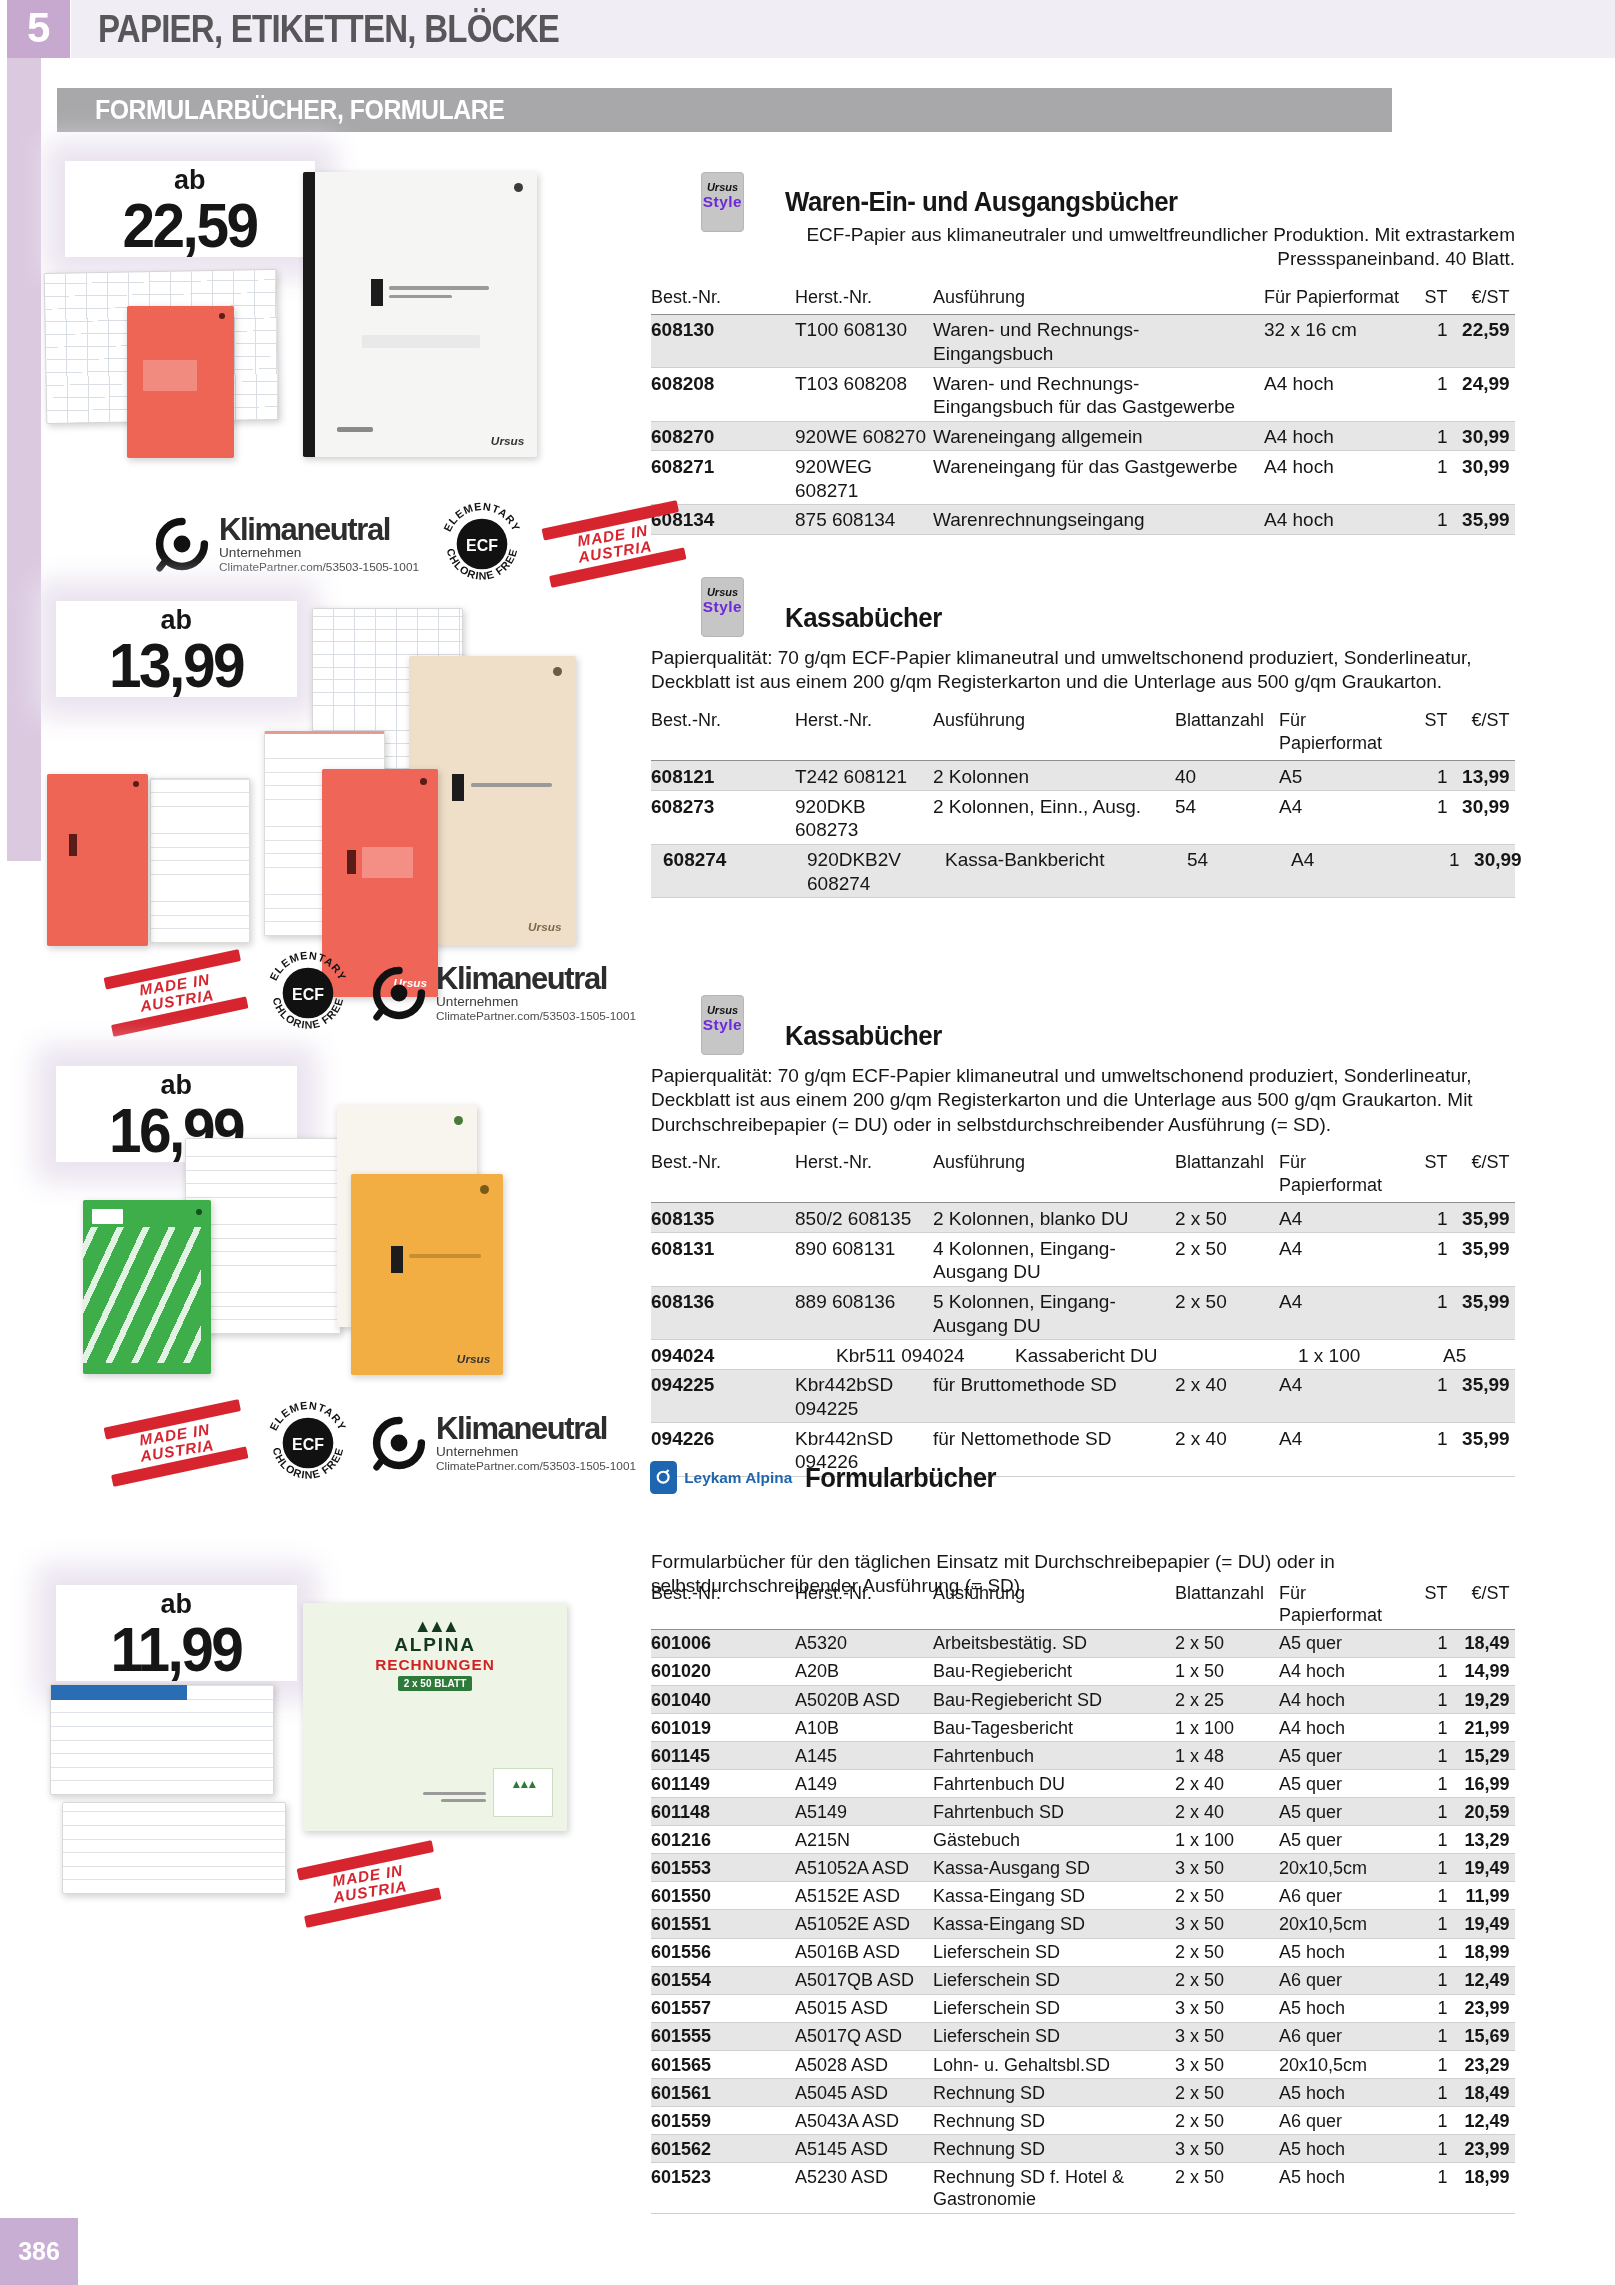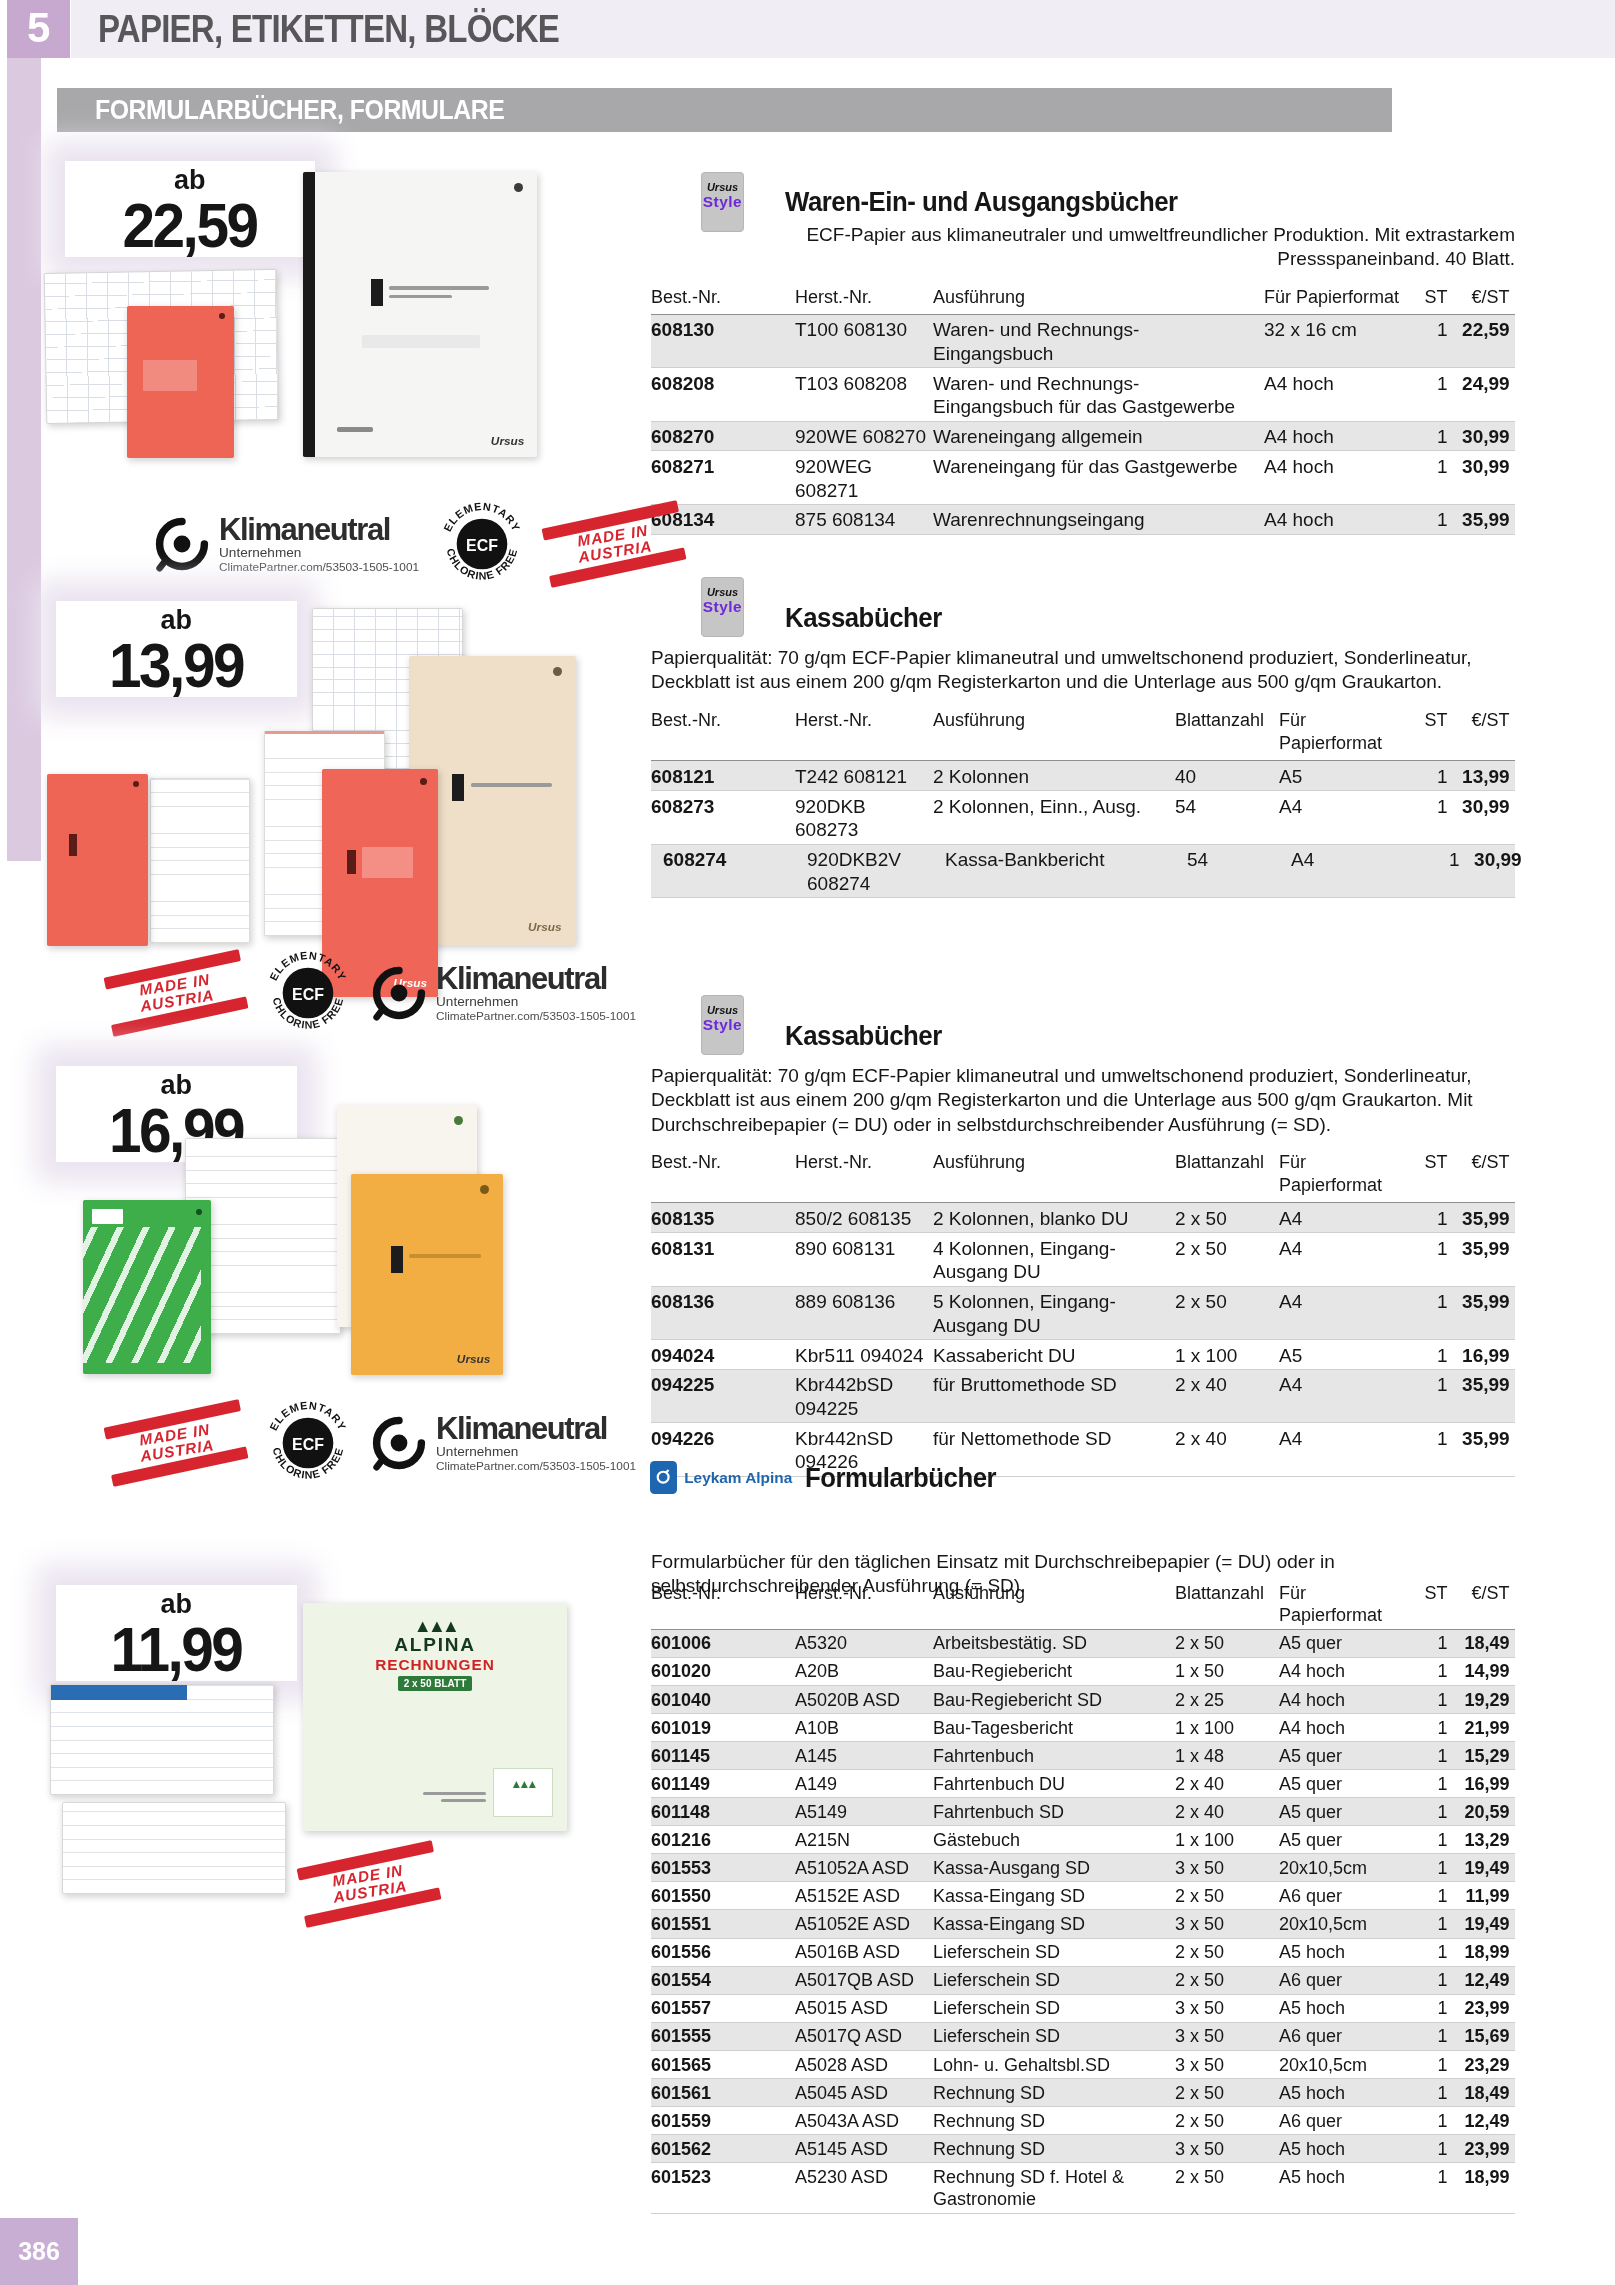--- a/index.html
+++ b/index.html
@@ -369,21 +369,21 @@
     </div>
     <div class="trow shaded" style="grid-template-columns: 144px 138px 242px 104px 136px 38px 62px;">
       <div class="c-bold">608136</div>
       <div class="">889 608136</div>
       <div class="">5 Kolonnen, Eingang-Ausgang DU</div>
       <div class="">2 x 50</div>
       <div class="">A4</div>
       <div class="c-right">1</div>
       <div class="c-bold c-right">35,99</div>
     </div>
-    <div class="trow" style="grid-template-columns: 144px 138px 242px 104px 136px 38px 62px;">
+    <div class="trow" style="grid-template-columns: 144px 138px 242px 104px 136px 38px 62px; gap: 41px;">
       <div class="c-bold">094024</div>
       <div class="">Kbr511 094024</div>
       <div class="">Kassabericht DU</div>
       <div class="">1 x 100</div>
       <div class="">A5</div>
       <div class="c-right">1</div>
       <div class="c-bold c-right">16,99</div>
     </div>
     <div class="trow shaded" style="grid-template-columns: 144px 138px 242px 104px 136px 38px 62px;">
       <div class="c-bold">094225</div>

